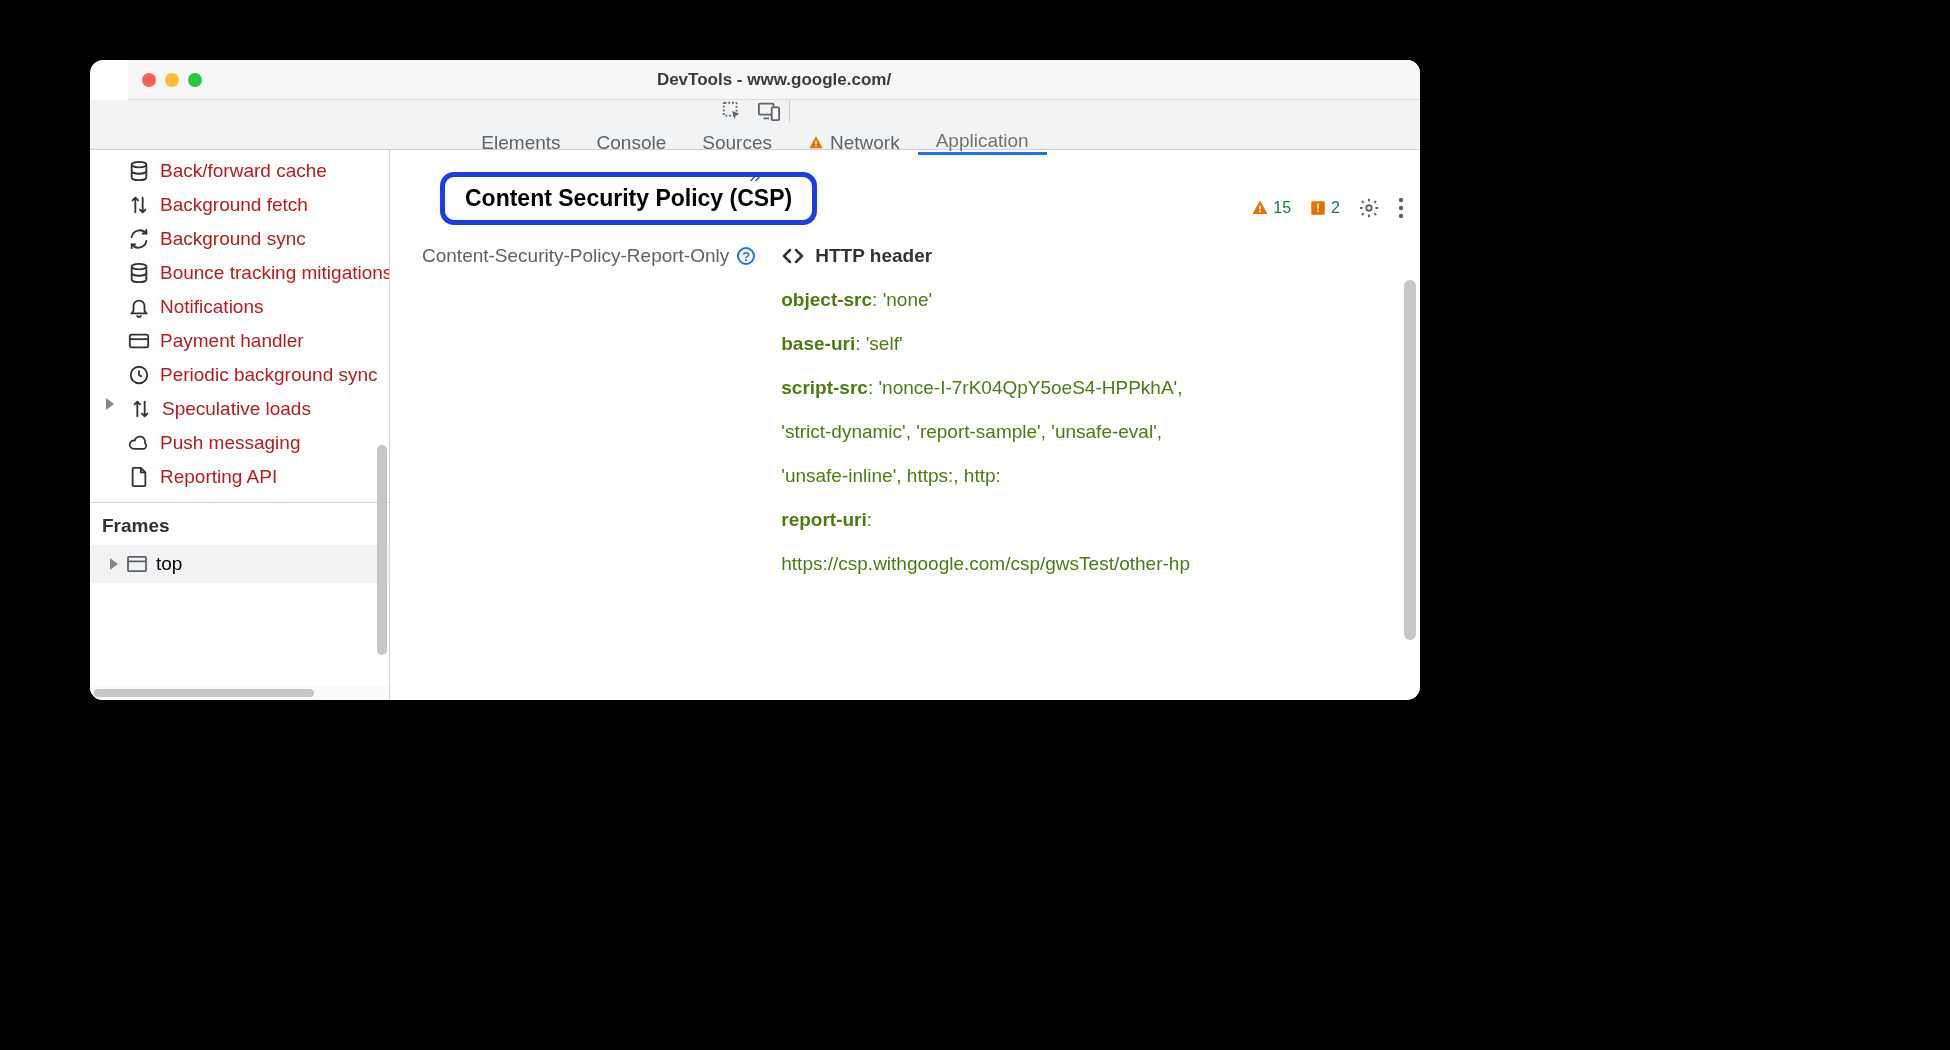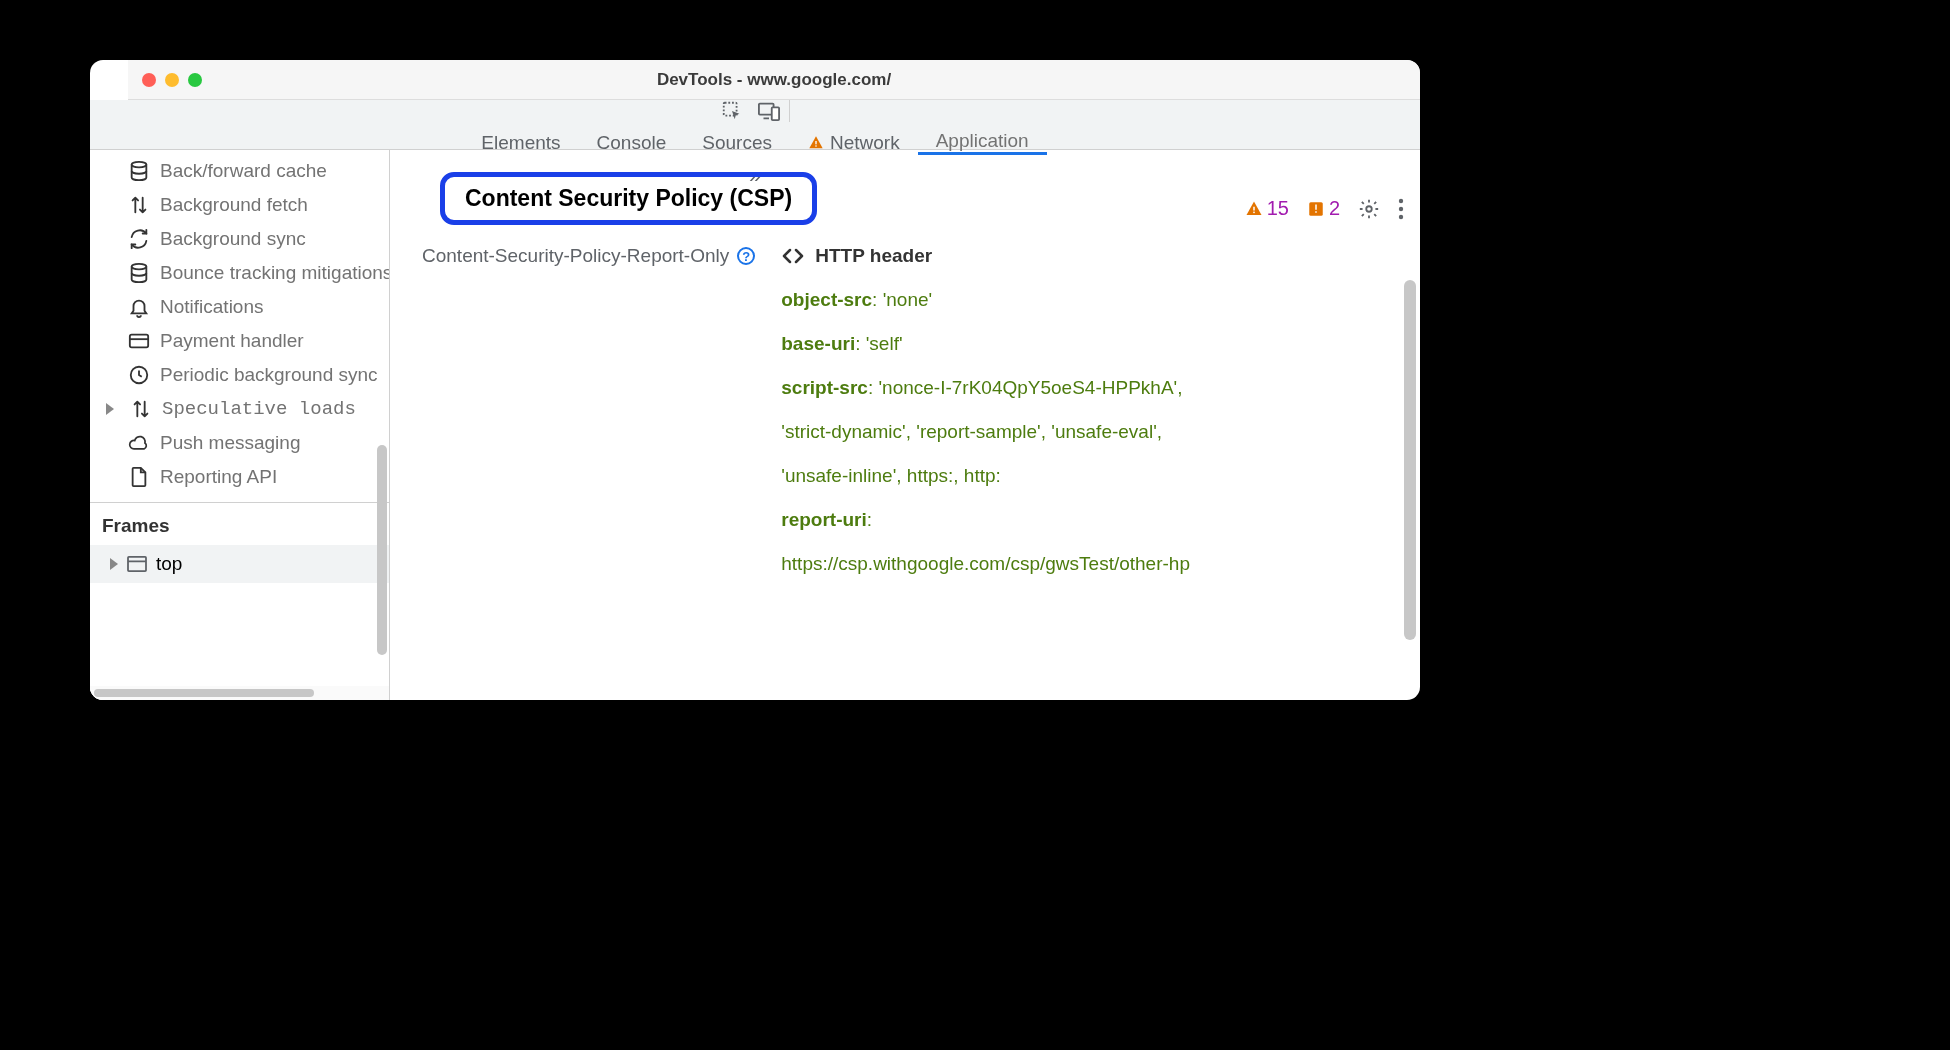--- a/index.html
+++ b/index.html
@@ -73,50 +73,50 @@
     color: #737373;
     border-bottom: 3px solid #1a73e8;
   }
   .toolbar-right {
     margin-left: auto;
     display: flex;
     align-items: center;
     gap: 18px;
     padding-right: 6px;
   }
-  .badge-group { display:flex; align-items:center; gap:4px; font-size:20px; color:#a21caf;}
+  .badge-group { display:flex; align-items:center; gap:4px; font-size:16px; color:#15803d;}
   .content {
     flex: 1;
     display: flex;
     overflow: hidden;
   }
   .sidebar {
     width: 300px;
     border-right: 1px solid #d0d0d0;
     background: #fff;
     overflow-y: auto;
     display:flex;
     flex-direction:column;
     position:relative;
   }
   .side-list { padding-top: 4px; }
   .side-item {
     display: flex;
-    align-items: center;
+    align-items: flex-start;
     gap: 10px;
     padding: 6px 0 6px 38px;
     font-size: 19px;
-    color: #737373;
+    color: #b91c1c;
     cursor: pointer;
     white-space: nowrap;
     overflow: hidden;
   }
   .side-item .ico { width: 22px; height: 22px; display:flex; align-items:center; justify-content:center; flex-shrink:0;}
   .side-item .disc { display:none; }
-  .side-item.has-disc { padding-left: 16px; font-family: Liberation Mono, monospace; }
+  .side-item.has-disc { padding-left: 16px; }
   .side-item.has-disc .disc { display:inline-block; width:0;height:0;border-top:6px solid transparent;border-bottom:6px solid transparent;border-left:8px solid #888; margin-right:6px;}
   .side-section-header {
     padding: 12px 12px 8px 12px;
     font-size: 19px;
     font-weight: 600;
     color: #333;
     border-top: 1px solid #d0d0d0;
     margin-top: 8px;
   }
   .frame-item {

